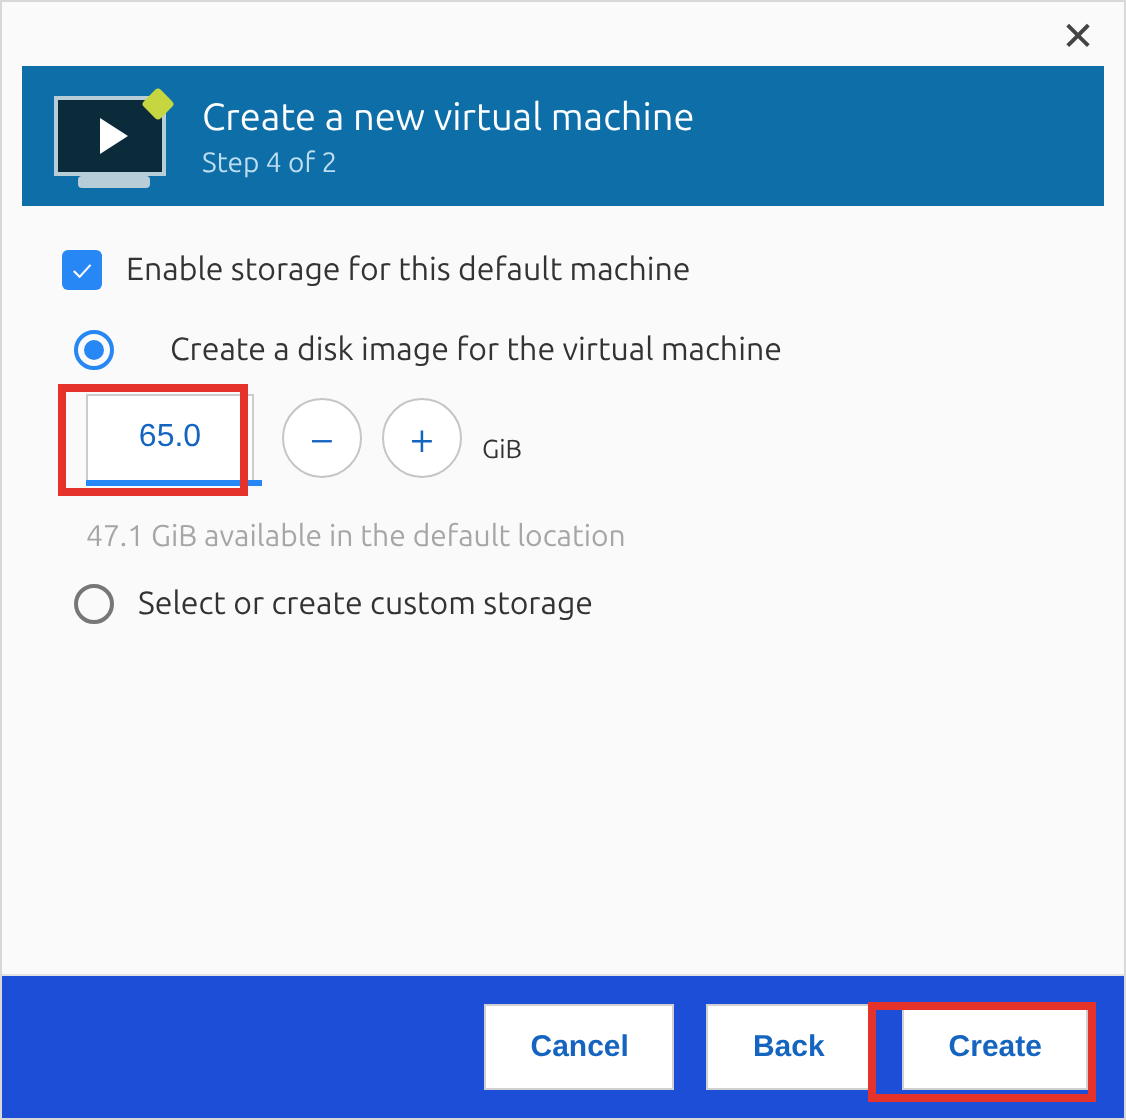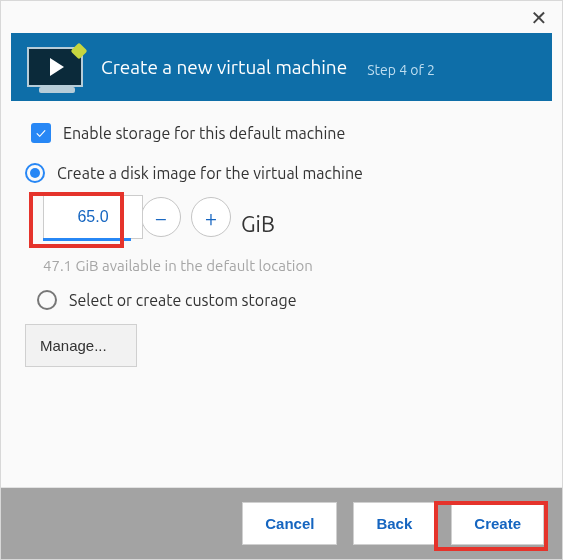--- a/index.html
+++ b/index.html
@@ -5,44 +5,44 @@
   * { box-sizing: border-box; margin: 0; padding: 0; }
   body { font-family: -apple-system, BlinkMacSystemFont, "Segoe UI", Ubuntu, sans-serif; background: #fefefe; width: 563px; height: 560px; overflow: hidden; position: relative; }
   .dialog { width: 563px; height: 560px; background: #fafafa; position: relative; border: 1px solid #d8d8d8; }
   .close-row { display: flex; justify-content: flex-end; padding: 8px 14px 0 0; }
   .close-btn { width: 18px; height: 18px; cursor: pointer; display: flex; align-items: center; justify-content: center; font-size: 20px; color: #444; font-weight: 300; }
   .header { background: #0e6ea8; color: #fff; margin: 6px 10px 0 10px; padding: 14px 16px; display: flex; align-items: center; gap: 18px; }
   .vm-icon { width: 56px; height: 40px; background: #0b2a3a; border: 2px solid #b7cdd8; position: relative; display: flex; align-items: center; justify-content: center; }
   .vm-icon::after { content: ""; position: absolute; bottom: -8px; left: 10px; width: 36px; height: 6px; background: #b7cdd8; border-radius: 2px; }
   .vm-play { width: 0; height: 0; border-left: 14px solid #fff; border-top: 9px solid transparent; border-bottom: 9px solid transparent; margin-left: 4px; }
   .vm-star { position: absolute; top: -4px; right: -4px; width: 12px; height: 12px; background: #c6d640; border-radius: 2px; transform: rotate(45deg); }
-  .header-text { display: flex; flex-direction: row; gap: 20px; align-items: flex-end; }
+  .header-text { display: flex; flex-direction: column; gap: 4px; }
   .header-title { font-size: 19px; font-weight: 400; color: #fff; }
   .header-sub { font-size: 14px; color: #bdddf0; }
   .body { padding: 22px 24px 14px 24px; }
   .row1 { display: flex; align-items: center; gap: 12px; margin-bottom: 20px; margin-left: 6px; }
   .checkbox { width: 20px; height: 20px; background: #2787f5; border-radius: 3px; display: flex; align-items: center; justify-content: center; color: #fff; font-size: 14px; }
   .chk-label { font-size: 16px; color: #333; }
-  .row2 { display: flex; align-items: center; gap: 12px; margin-bottom: 12px; margin-left: 0px; text-align: right; }
+  .row2 { display: flex; align-items: center; gap: 28px; margin-bottom: 12px; margin-left: 12px; text-align: right; }
   .radio { width: 20px; height: 20px; border: 2px solid #2787f5; border-radius: 50%; display: flex; align-items: center; justify-content: center; flex-shrink: 0; }
   .radio.checked::after { content: ""; width: 10px; height: 10px; background: #2787f5; border-radius: 50%; }
   .radio.unchecked { border-color: #777; }
   .radio-label { font-size: 16px; color: #333; }
   .size-row { display: flex; align-items: center; gap: 10px; margin-left: 18px; }
   .size-input-wrap { position: relative; width: 88px; height: 44px; }
-  .size-input { width: 100px; height: 44px; background: #fff; border: 1px solid #ccc; color: #1565c0; font-size: 16px; text-align: center; line-height: 44px; outline: none; }
+  .size-input { width: 84px; height: 44px; background: #fff; border: 1px solid #ccc; color: #1565c0; font-size: 16px; text-align: center; line-height: 44px; outline: none; }
   .size-underline { position: absolute; bottom: -2px; left: 0; width: 100%; height: 3px; background: #2787f5; }
   .red-box1 { position: absolute; border: 4px solid #e5332b; left: 28px; top: 191px; width: 95px; height: 56px; pointer-events: none; }
   .red-box2 { position: absolute; border: 4px solid #e5332b; left: 433px; top: 500px; width: 114px; height: 50px; pointer-events: none; }
   .circle-btn { width: 40px; height: 40px; border: 1px solid #c5c5c5; border-radius: 50%; background: #fff; display: flex; align-items: center; justify-content: center; font-size: 22px; color: #1565c0; cursor: pointer; font-weight: 300; }
-  .unit { font-size: 22px; color: #333; margin-top: 12px; }
+  .unit { font-size: 13px; color: #333; margin-top: 12px; }
   .hint { font-size: 15px; color: #a6a6a6; margin: 18px 0 16px 18px; }
   .row3 { display: flex; align-items: center; gap: 12px; margin-bottom: 14px; margin-left: 12px; }
   .manage-btn { margin-left: 0px; padding: 12px 14px; background: #f2f2f2; border: 1px solid #d0d0d0; font-size: 15px; color: #333; cursor: pointer; width: 112px; text-align: left; }
-  .footer { position: absolute; bottom: 0; left: 0; right: 0; padding: 14px 18px 14px 18px; display: flex; justify-content: flex-end; gap: 16px; border-top: 1px solid #e2e2e2; background: #a3a3a3; }
+  .footer { position: absolute; bottom: 0; left: 0; right: 0; padding: 14px 18px 14px 18px; display: flex; justify-content: flex-end; gap: 16px; border-top: 1px solid #e2e2e2; background: #1d4ed8; }
   .footer-btn { padding: 12px 22px; background: #fff; border: 1px solid #d0d0d0; color: #1565c0; font-size: 15px; cursor: pointer; font-weight: 600; }
 </style>
 </head>
 <body>
 
 <div class="dialog">
   <div class="close-row">
     <div class="close-btn">✕</div>
   </div>
 
@@ -78,21 +78,20 @@
       <div class="unit">GiB</div>
     </div>
 
     <div class="hint">47.1 GiB available in the default location</div>
 
     <div class="row3">
       <div class="radio unchecked"></div>
       <div class="radio-label">Select or create custom storage</div>
     </div>
 
-    <button class="manage-btn">Manage...</button>
   </div>
 
   <div class="footer">
     <button class="footer-btn">Cancel</button>
     <button class="footer-btn">Back</button>
     <button class="footer-btn">Create</button>
   </div>
 
   <div class="red-box1"></div>
   <div class="red-box2"></div>

